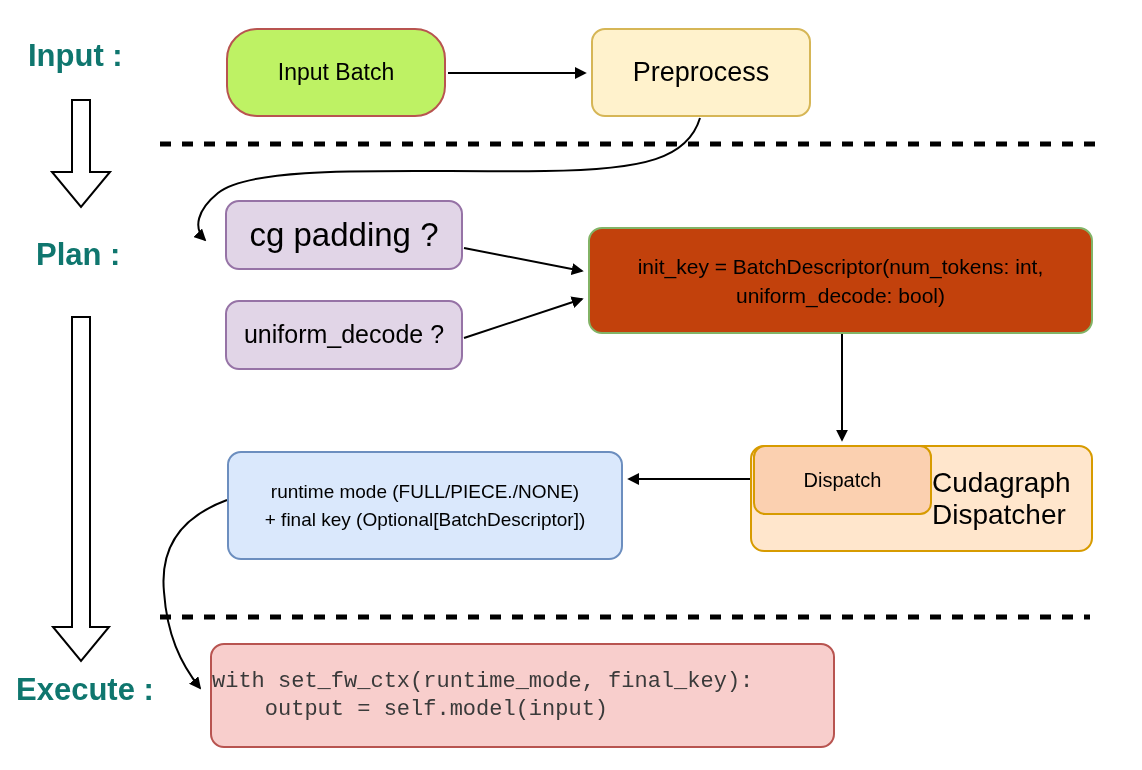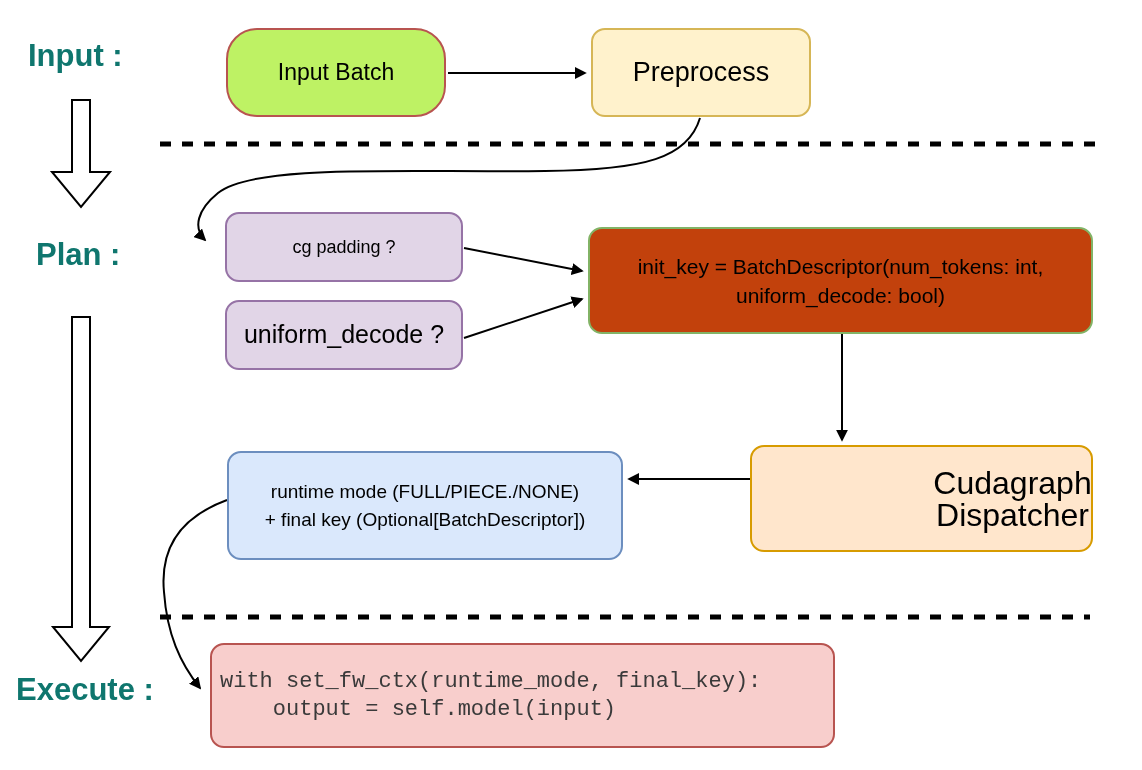--- a/index.html
+++ b/index.html
@@ -16,35 +16,35 @@
     border:2px solid #000;border-radius:14px;
     display:flex;flex-direction:column;align-items:center;justify-content:center;
     text-align:center;color:#000;line-height:1.25;
   }
   .stage-label{
     position:absolute;z-index:2;
     font-weight:bold;font-size:31px;color:#0f766e;white-space:nowrap;
   }
   .node-input-batch{left:226px;top:28px;width:220px;height:89px;font-size:23px;}
   .node-preprocess{left:591px;top:28px;width:220px;height:89px;font-size:27px;}
-  .node-cg-padding{left:225px;top:212px;width:238px;height:70px;font-size:18px;}
+  .node-cg-padding{left:225px;top:200px;width:238px;height:70px;font-size:33px;}
   .node-uniform-decode{left:225px;top:300px;width:238px;height:70px;font-size:25px;}
   .node-init-key{left:588px;top:227px;width:505px;height:107px;font-size:21px;line-height:29px;}
   .node-cudagraph{left:750px;top:445px;width:343px;height:107px;}
   .node-dispatch{left:753px;top:445px;width:179px;height:70px;font-size:20px;border-radius:12px;}
   .cudagraph-label{
     position:absolute;z-index:3;left:932px;top:445px;width:161px;height:107px;
-    display:flex;align-items:center;justify-content:center;text-align:center;
-    font-size:32px;line-height:32px;color:#000;
+    display:flex;align-items:center;justify-content:center;text-align:left;
+    font-size:28px;line-height:32px;color:#000;
   }
   .node-runtime{left:227px;top:443px;width:396px;height:109px;font-size:19px;line-height:28px;white-space:nowrap;}
   .node-code{
     left:210px;top:643px;width:625px;height:105px;
     font-family:"Liberation Mono", monospace;font-size:22px;line-height:28px;
-    align-items:flex-start;padding-left:8px;color:#3a3a3a;text-align:left;
+    align-items:flex-start;color:#3a3a3a;text-align:left;
   }
   .node-code .code-line{white-space:pre;}
   .label-input{left:28px;top:38px;}
   .label-plan{left:36px;top:237px;text-align:center;}
   .label-execute{left:16px;top:672px;}
 </style>
 </head>
 <body>
 
 <div class="canvas">
@@ -93,20 +93,23 @@
   </div>
 
   <div class="node node-init-key" style="background-color: #c2410c; border-color: rgb(130, 179, 102);">
     <div>init_key = BatchDescriptor(num_tokens: int,</div>
     <div>uniform_decode: bool)</div>
   </div>
 
   <div class="node node-cudagraph" style="background-color: rgb(255, 230, 204); border-color: rgb(215, 155, 0);"></div>
   <div class="cudagraph-label">Cudagraph Dispatcher</div>
 
+  <div class="node node-dispatch" style="background-color: rgb(251, 208, 176); border-color: rgb(215, 155, 0);">
+    <span>Dispatch</span>
+  </div>
 
   <div class="node node-runtime" style="background-color: rgb(218, 232, 252); border-color: rgb(108, 142, 191); margin-top: 8px;">
     <div>runtime mode (FULL/PIECE./NONE)</div>
     <div>+ final key (Optional[BatchDescriptor])</div>
   </div>
 
   <div class="node node-code" style="background-color: rgb(248, 206, 204); border-color: rgb(184, 84, 80);">
     <div class="code-line">with set_fw_ctx(runtime_mode, final_key):</div>
     <div class="code-line">    output = self.model(input)</div>
   </div>

